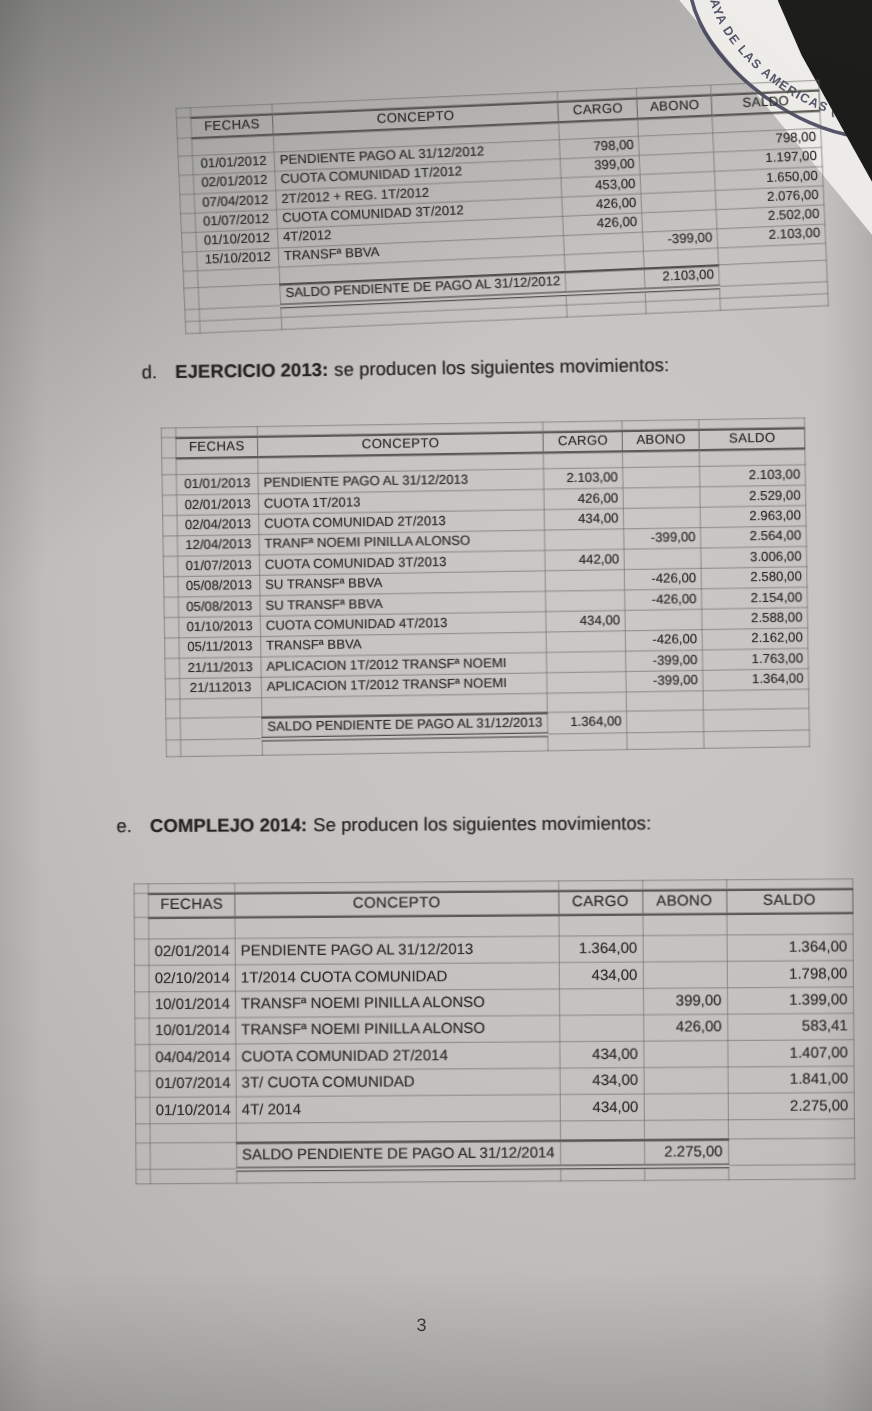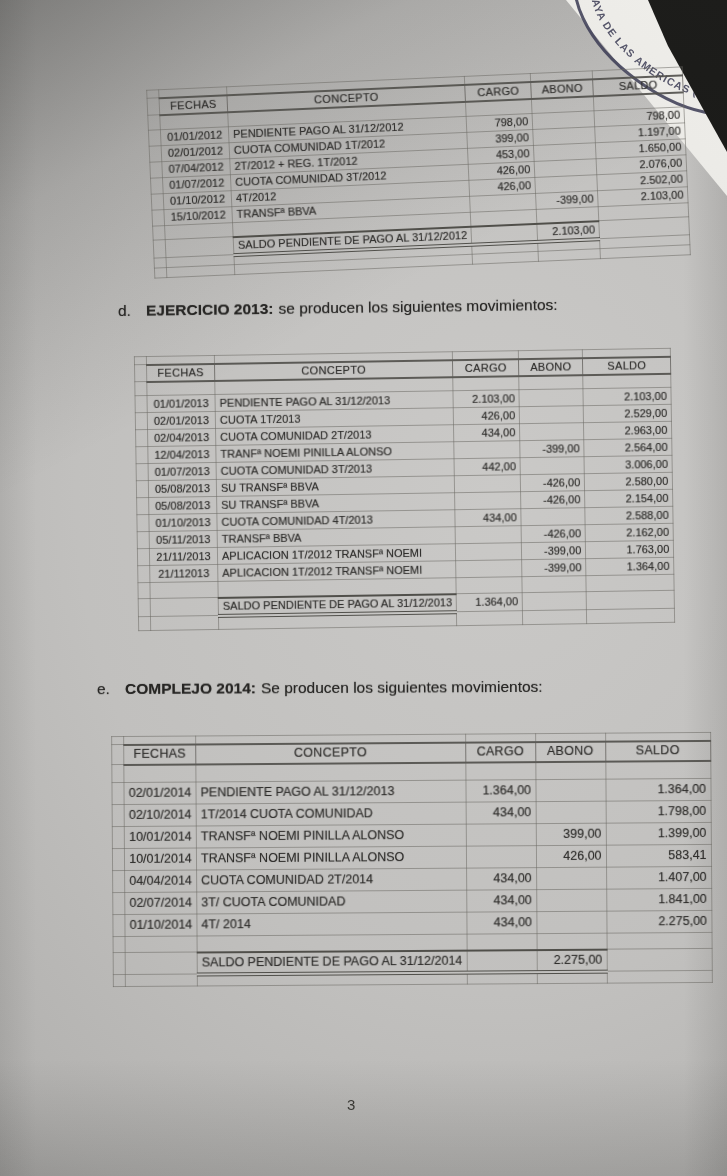--- a/index.html
+++ b/index.html
@@ -448,21 +448,21 @@
         <tr class="data-row">
       <td></td>
       <td class="c-fec">04/04/2014</td>
       <td class="c-con">CUOTA COMUNIDAD 2T/2014</td>
       <td class="num">434,00</td>
       <td class="num"></td>
       <td class="num">1.407,00</td>
     </tr>
         <tr class="data-row">
       <td></td>
-      <td class="c-fec">02/07/2014</td>
+      <td class="c-fec">01/07/2014</td>
       <td class="c-con">3T/ CUOTA COMUNIDAD</td>
       <td class="num">434,00</td>
       <td class="num"></td>
       <td class="num">1.841,00</td>
     </tr>
         <tr class="data-row">
       <td></td>
       <td class="c-fec">01/10/2014</td>
       <td class="c-con">4T/ 2014</td>
       <td class="num">434,00</td>

